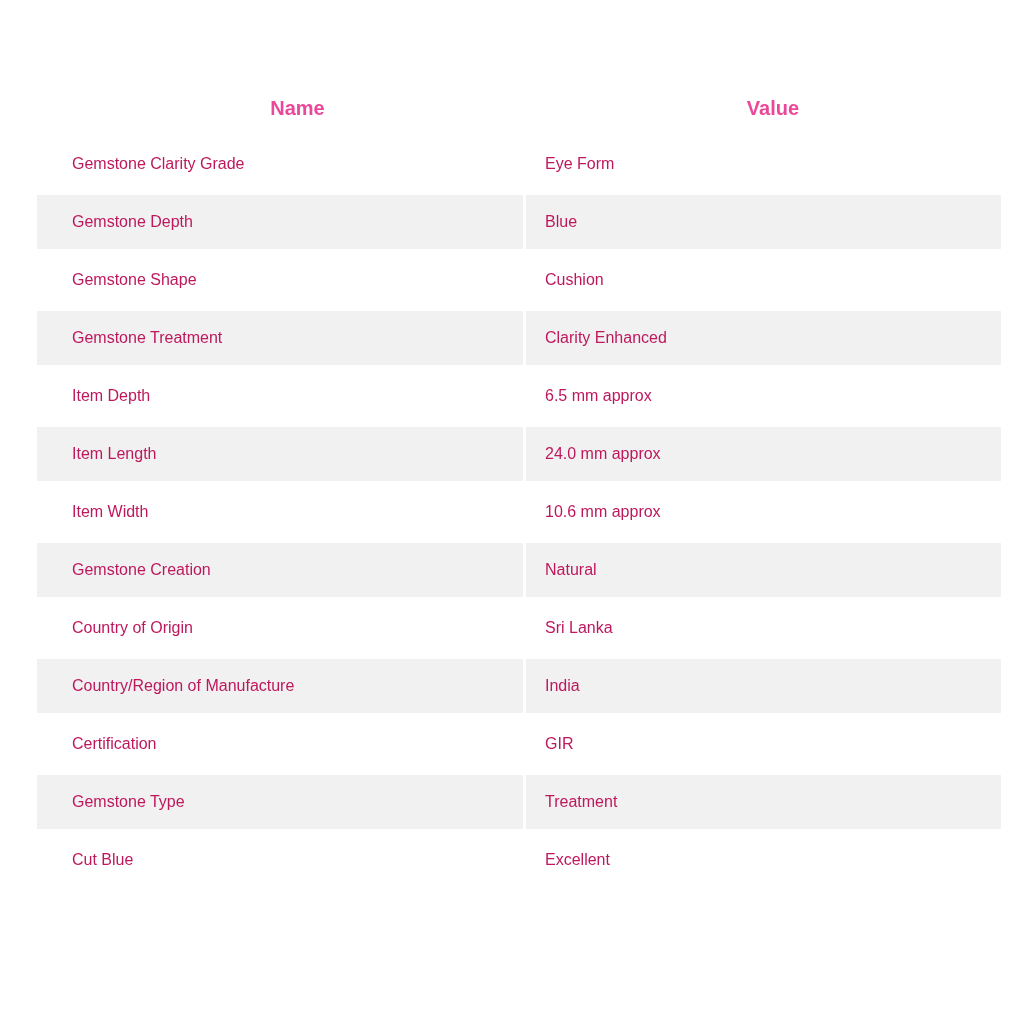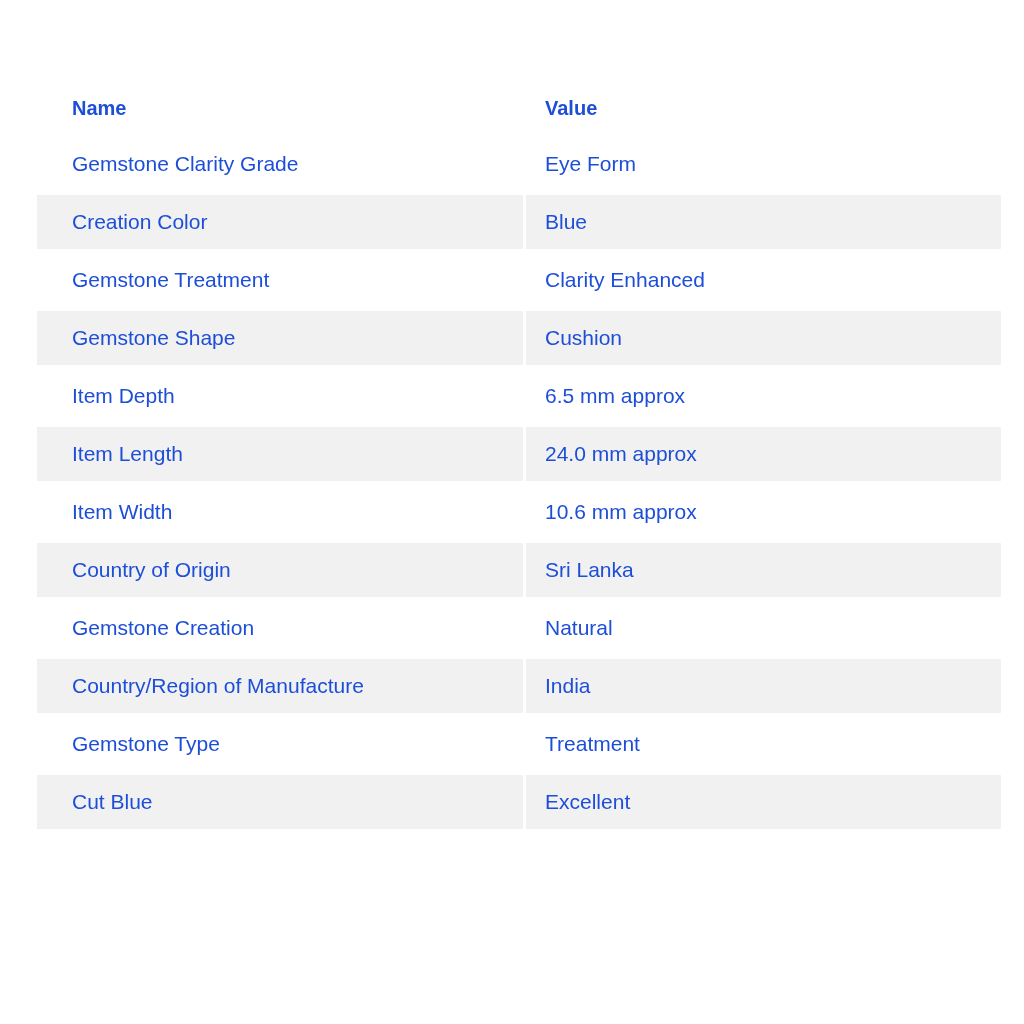--- a/index.html
+++ b/index.html
@@ -18,32 +18,32 @@
     border-collapse: separate;
     border-spacing: 3px 4px;
     table-layout: fixed;
     width: 970px;
     margin: 79px 0 0 34px;
   }
   .specs-table col.col-name  { width: 486px; }
   .specs-table col.col-value { width: 475px; }
   .specs-table th {
     height: 50px;
-    text-align: left;
+    text-align: center;
     font-size: 20px;
     font-weight: 600;
-    color: #1d4ed8;
+    color: #ec4899;
     vertical-align: middle;
     padding: 0;
   }
   .specs-table td {
     height: 54px;
-    font-size: 21px;
+    font-size: 16px;
     font-weight: 400;
-    color: #1d4ed8;
+    color: #be185d;
     vertical-align: middle;
     padding: 0;
     background: #ffffff;
   }
   .specs-table th:first-child,
   .specs-table td:first-child { padding-left: 35px; }
   .specs-table th:nth-child(2),
   .specs-table td:nth-child(2) { padding-left: 19px; }
   .specs-table tbody tr:nth-child(even) td { background: #f1f1f1; }
 </style>
@@ -60,54 +60,58 @@
       <th>Name</th>
       <th>Value</th>
     </tr>
   </thead>
   <tbody>
       <tr>
         <td>Gemstone Clarity Grade</td>
         <td>Eye Form</td>
       </tr>
       <tr>
-        <td>Creation Color</td>
+        <td>Gemstone Depth</td>
         <td>Blue</td>
+      </tr>
+      <tr>
+        <td>Gemstone Shape</td>
+        <td>Cushion</td>
       </tr>
       <tr>
         <td>Gemstone Treatment</td>
         <td>Clarity Enhanced</td>
-      </tr>
-      <tr>
-        <td>Gemstone Shape</td>
-        <td>Cushion</td>
       </tr>
       <tr>
         <td>Item Depth</td>
         <td>6.5 mm approx</td>
       </tr>
       <tr>
         <td>Item Length</td>
         <td>24.0 mm approx</td>
       </tr>
       <tr>
         <td>Item Width</td>
         <td>10.6 mm approx</td>
       </tr>
       <tr>
+        <td>Gemstone Creation</td>
+        <td>Natural</td>
+      </tr>
+      <tr>
         <td>Country of Origin</td>
         <td>Sri Lanka</td>
       </tr>
       <tr>
-        <td>Gemstone Creation</td>
-        <td>Natural</td>
+        <td>Country/Region of Manufacture</td>
+        <td>India</td>
       </tr>
       <tr>
-        <td>Country/Region of Manufacture</td>
-        <td>India</td>
+        <td>Certification</td>
+        <td>GIR</td>
       </tr>
       <tr>
         <td>Gemstone Type</td>
         <td>Treatment</td>
       </tr>
       <tr>
         <td>Cut Blue</td>
         <td>Excellent</td>
       </tr>
     </tbody>

